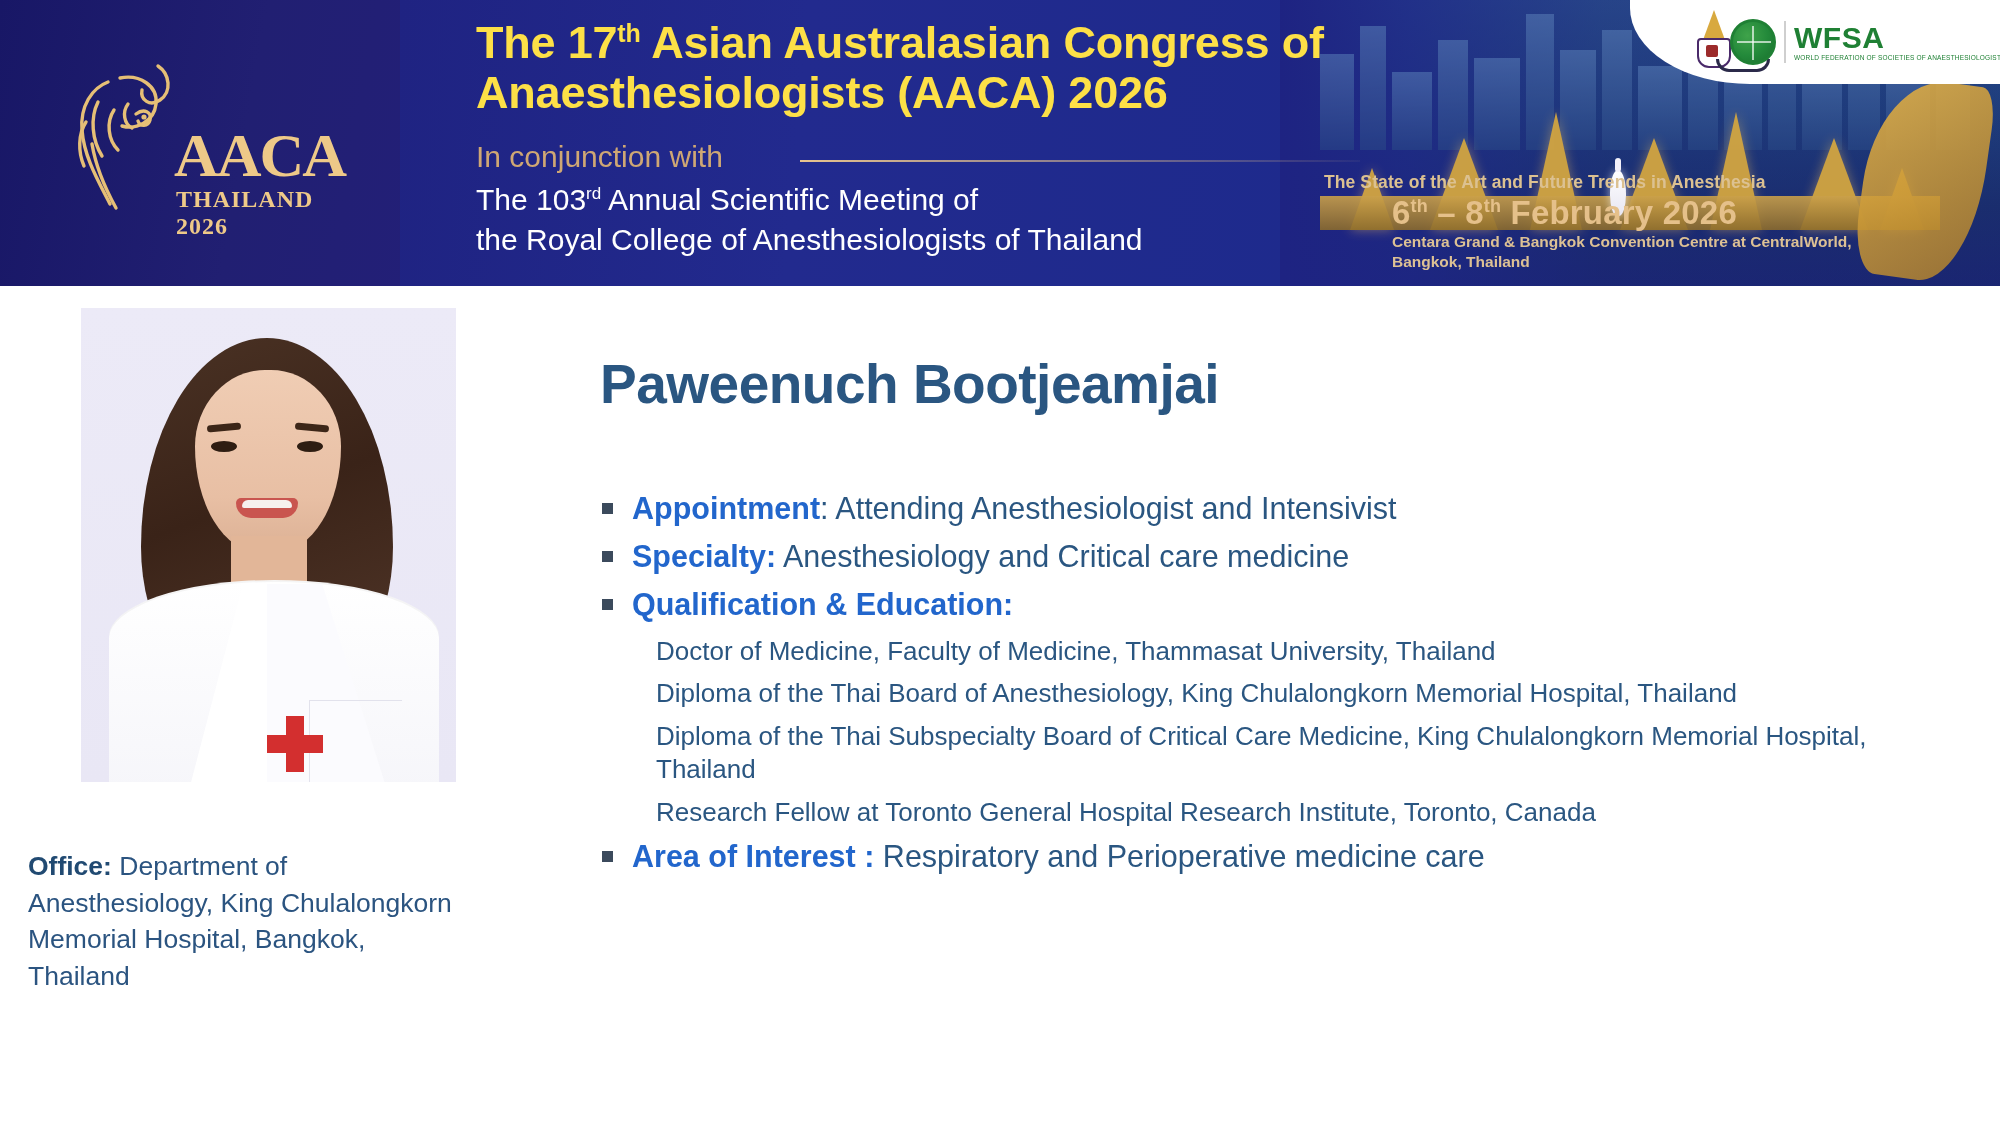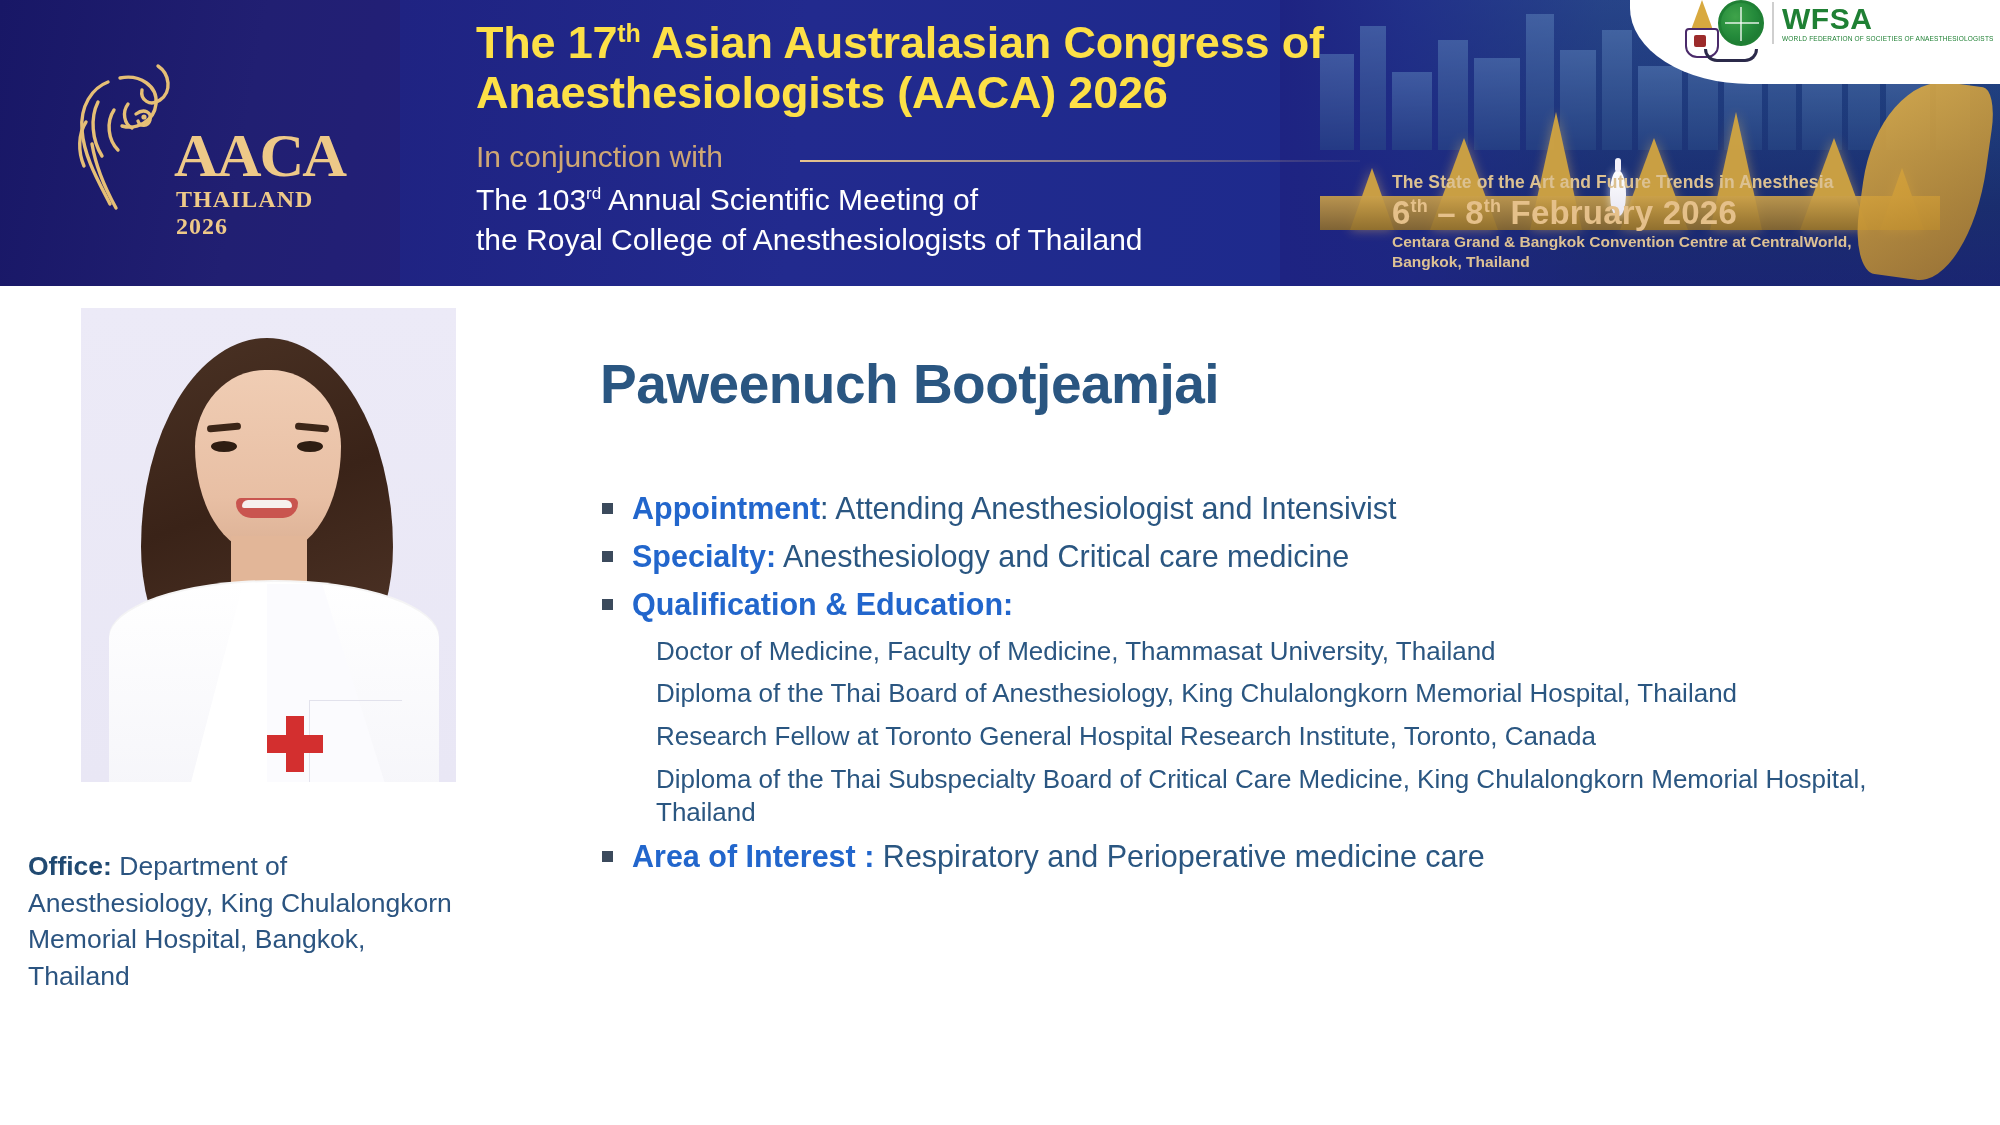--- a/index.html
+++ b/index.html
@@ -111,24 +111,24 @@
   
   .logo-plate {
     position: absolute;
     right: 0; top: -44px;
     width: 370px; height: 128px;
     background: #ffffff;
     border-bottom-left-radius: 120px 76px;
   }
   .logo-plate-inner {
     position: absolute;
-    right: 12px; top: 44px;
+    right: 0; top: 44px;
     width: 370px; height: 84px;
     display: flex;
-    align-items: flex-start;
+    align-items: center;
     justify-content: flex-start;
     gap: 16px;
     padding-left: 84px;
     box-sizing: border-box;
   }
   
   .rcat-crest { position: relative; width: 52px; height: 64px; }
   .rcat-crest .crown {
     position: absolute; left: 50%; top: 0; transform: translateX(-50%);
     width: 0; height: 0;
@@ -264,21 +264,21 @@
     position: absolute;
     left: 476px; top: 180px;
     font-size: 30px;
     color: #ffffff;
     line-height: 1.32;
   }
   .hdr-asm sup { font-size: 17px; }
 
   .hdr-state {
     position: absolute;
-    left: 1392px; top: 172px;
+    left: 1324px; top: 172px;
     font-size: 17.5px;
     font-weight: bold;
     color: #dcc191;
     letter-spacing: .1px;
   }
   .hdr-date {
     position: absolute;
     left: 1392px; top: 194px;
     font-size: 33px;
     font-weight: bold;
@@ -564,21 +564,21 @@
     <span class="lbl">Specialty:</span><span> </span><span>Anesthesiology and Critical care medicine</span>
   </div>
 
   <div class="bullet-row">
     <span class="lbl">Qualification &amp; Education:</span>
   </div>
 
   <div class="sub-list">
     <div class="sub-row">Doctor of Medicine, Faculty of Medicine, Thammasat University, Thailand</div>
     <div class="sub-row">Diploma of the Thai Board of Anesthesiology, King Chulalongkorn Memorial Hospital, Thailand</div>
+    <div class="sub-row">Diploma of the Thai Subspecialty Board of Critical Care Medicine, King Chulalongkorn Memorial Hospital, Thailand</div>
     <div class="sub-row">Research Fellow at Toronto General Hospital Research Institute, Toronto, Canada</div>
-    <div class="sub-row">Diploma of the Thai Subspecialty Board of Critical Care Medicine, King Chulalongkorn Memorial Hospital, Thailand</div>
   </div>
 
   <div class="bullet-row">
     <span class="lbl">Area of Interest :</span><span> </span><span>Respiratory and Perioperative medicine care</span>
   </div>
 
 </div>
 
 </body></html>

